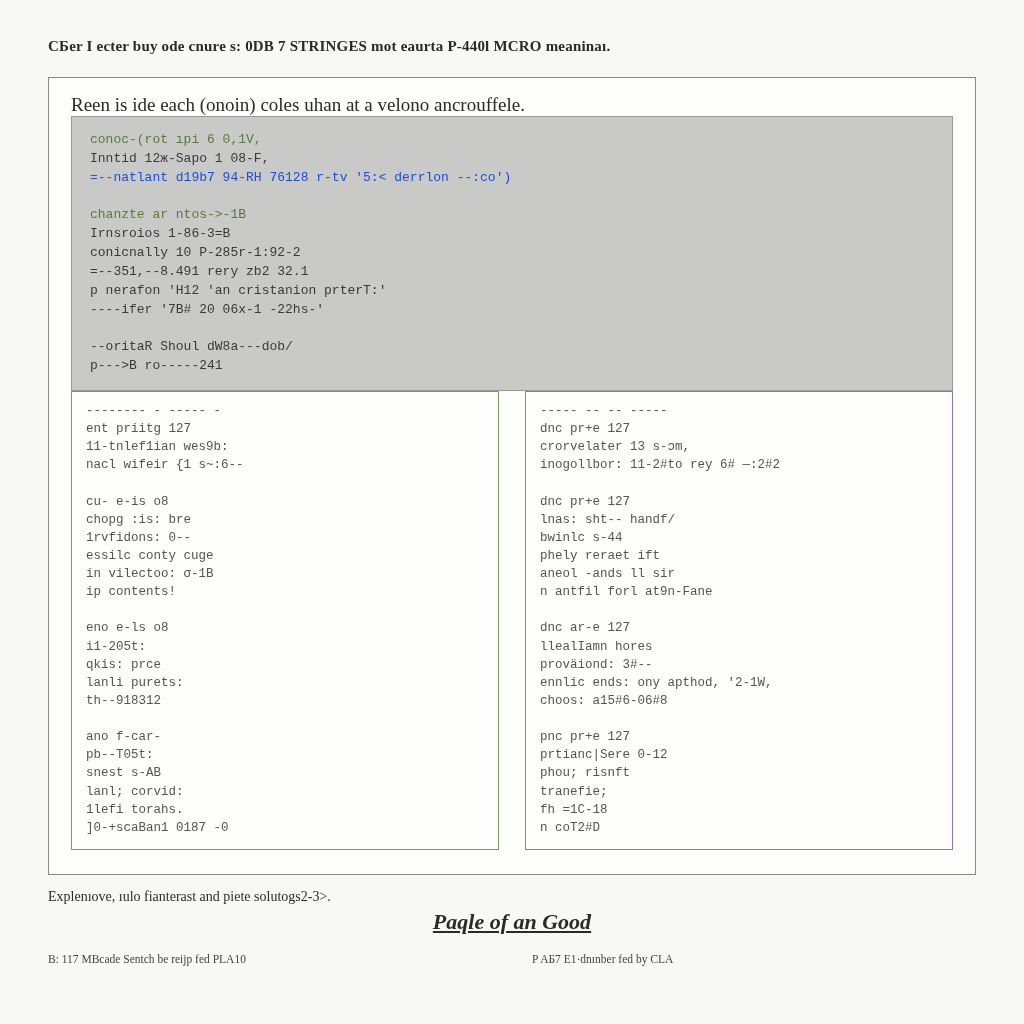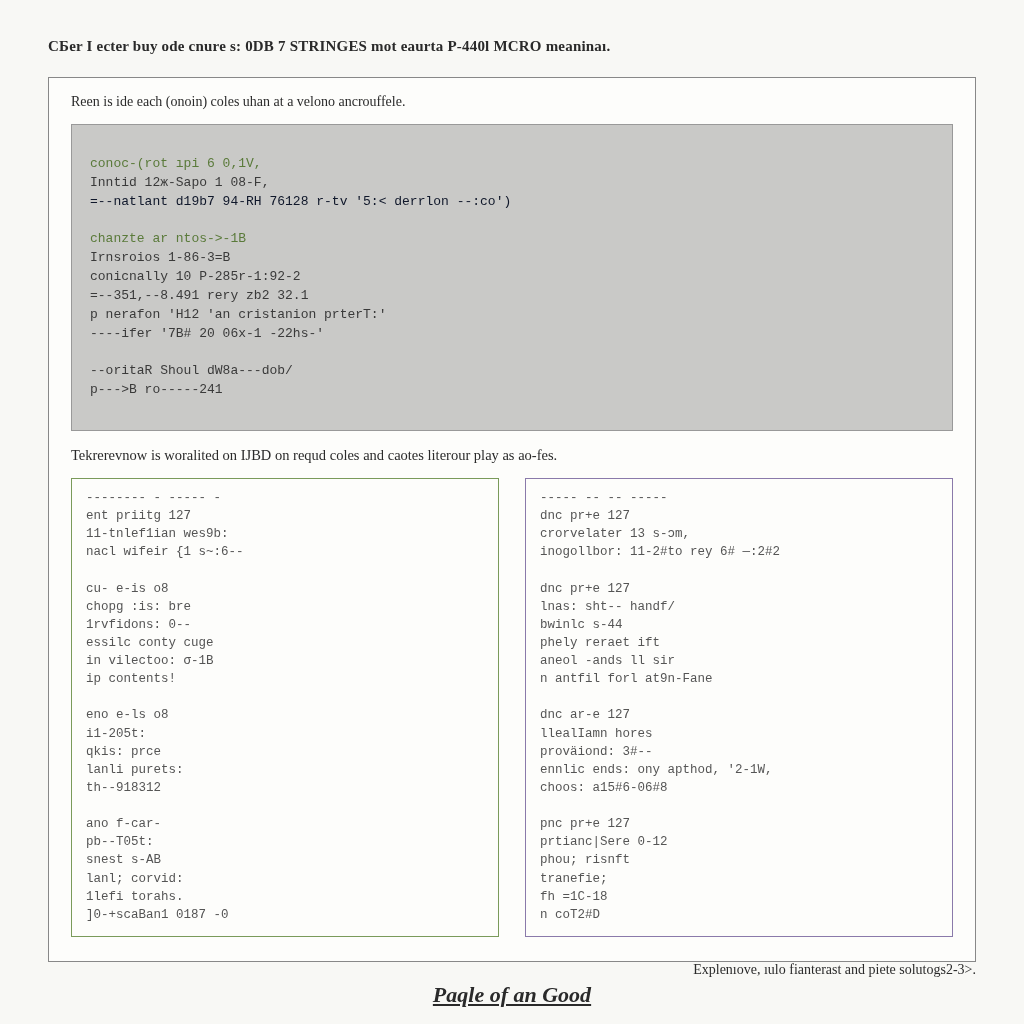--- a/index.html
+++ b/index.html
@@ -17,35 +17,34 @@
     font-weight: 600;
     margin-bottom: 22px;
     letter-spacing: 0.2px;
   }
   .outer-frame {
     border: 1.5px solid #888;
     background: #fdfdfb;
     padding: 16px 22px 24px 22px;
   }
   .intro {
-    font-size: 14px;
-    margin-bottom: 14px;
+    font-size: 19px;
   }
   .code-block {
     border: 1.5px solid #999;
     background: #c9c9c7;
-    padding: 30px 18px;
+    padding: 14px 18px;
     font-family: 'Courier New', Courier, monospace;
     font-size: 13px;
     line-height: 1.45;
     white-space: pre;
     color: #3a3a3a;
   }
   .code-block .kw { color: #5a7a3a; }
-  .code-block .hl { color: #0f172a; }
+  .code-block .hl { color: #1d4ed8; }
   .mid-text {
     font-size: 14.5px;
     margin: 16px 0 14px 0;
   }
   .two-col {
     display: flex;
     gap: 26px;
   }
   .small-box {
     flex: 1;
@@ -55,21 +54,21 @@
     font-size: 12.5px;
     line-height: 1.45;
     white-space: pre;
     background: #fdfdfb;
     color: #555;
   }
   .small-box.left { border-color: #7a9a5a; }
   .small-box.right { border-color: #8a7aaa; }
   .explain {
     font-size: 14px;
-    text-align: right;
+    margin-top: 14px;
   }
   .footer-title {
     text-align: center;
     font-size: 22px;
     font-weight: 700;
     font-style: italic;
     text-decoration: underline;
     margin: 4px 0 16px 0;
   }
   .footnotes {
@@ -97,21 +96,20 @@
 <span class="kw">chanzte ar ntos-&gt;-1B</span>
 Irnsroios 1-86-3=B
 conicnally 10 P-285r-1:92-2
 =--351,--8.491 rery zb2 32.1
 p nerafon 'H12 'an cristanion prterT:'
 ----ifer '7B# 20 06x-1 -22hs-'
 
 --oritaR Shoul dW8a---dob/
 p---&gt;B ro-----241</div>
 
-  <div class="mid-text">Tekrerevnow is woralited on IJBD on requd coles and caotes literour play as ao-fes.</div>
 
   <div class="two-col">
     <div class="small-box left" id="box-left">-------- - ----- -
 ent priitg 127
 11-tnlef1ian wes9b:
 nacl wifeir {1 s~:6--
 
 cu- e-is o8
 chopg :is: bre
 1rvfidons: 0--

